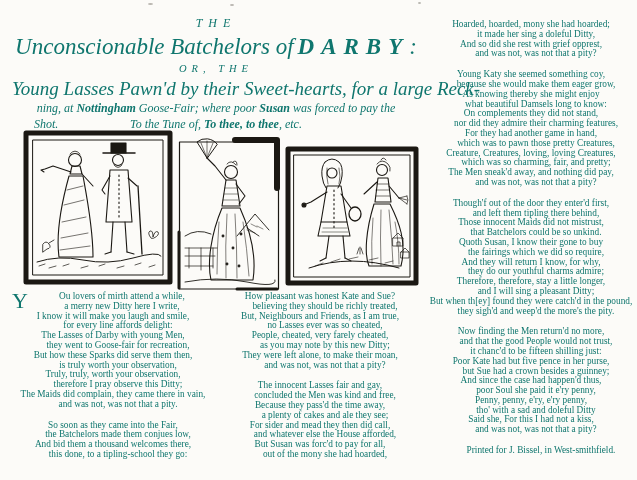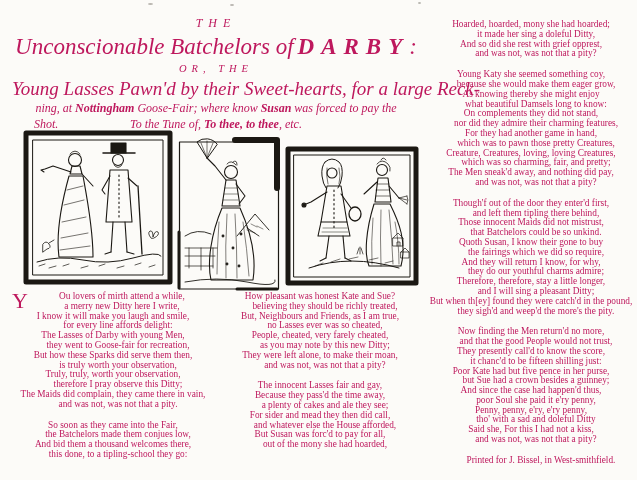--- a/index.html
+++ b/index.html
@@ -1,18 +1,18 @@
 <!DOCTYPE html>
 <html><head>
 <meta charset="utf-8">
 <style>
   html,body{margin:0;padding:0;background:#e8e6e2;}
   .sheet{
     position:relative;width:637px;height:480px;background:#fcfbf8;
-    font-family:"Liberation Serif", serif;color:#be185d;overflow:hidden;
+    font-family:"Liberation Serif", serif;color:#0f766e;overflow:hidden;
   }
   .speck{position:absolute;background:#b9b6b0;border-radius:50%;}
 
   
   .masthead{position:absolute;left:12px;top:16px;width:408px;text-align:center;}
   .line-the{font-style:italic;font-size:12px;letter-spacing:6px;margin-bottom:3px;}
   .main-title{font-style:italic;font-size:23px;font-weight:normal;margin:1px 0 3px 0;white-space:nowrap;}
   .darby{font-weight:bold;letter-spacing:7px;margin-left:4px;}
   .line-orthe{font-style:italic;font-size:10.5px;letter-spacing:5px;margin-bottom:4px;}
   .sub1{font-style:italic;font-size:19px;white-space:nowrap;margin-bottom:1px;}
@@ -49,21 +49,21 @@
 
   <div class="speck" style="left:148px;top:3px;width:5px;height:2px;"></div>
   <div class="speck" style="left:230px;top:4px;width:4px;height:2px;"></div>
   <div class="speck" style="left:418px;top:2px;width:3px;height:2px;"></div>
 
   <header class="masthead">
     <div class="line-the">THE</div>
     <h1 class="main-title"><span>Unconscionable Batchelors of</span><span class="darby">DARBY</span><span>:</span></h1>
     <div class="line-orthe">OR, THE</div>
     <div class="sub1">Young Lasses Pawn'd by their Sweet-hearts, for a large Reck-</div>
-    <div class="sub2"><span>ning, at </span><b>Nottingham</b><span> Goose-Fair; where know </span><b>Susan</b><span> was forced to pay the</span></div>
+    <div class="sub2"><span>ning, at </span><b>Nottingham</b><span> Goose-Fair; where poor </span><b>Susan</b><span> was forced to pay the</span></div>
     <div class="tuneline">
       <span class="shot">Shot.</span>
       <span class="tune-center"><span>To the Tune of, </span><b>To thee, to thee</b><span>, etc.</span></span>
     </div>
   </header>
 
   <div class="cuts">
 
     <figure class="cut cut-1">
       <svg width="150" height="155" viewBox="0 0 150 155">
@@ -205,20 +205,21 @@
         <div class="verse-line indent">believing they should be richly treated,</div>
         <div class="verse-line">But, Neighbours and Friends, as I am true,</div>
         <div class="verse-line indent">no Lasses ever was so cheated,</div>
         <div class="verse-line">People, cheated, very farely cheated,</div>
         <div class="verse-line indent">as you may note by this new Ditty;</div>
         <div class="verse-line">They were left alone, to make their moan,</div>
         <div class="verse-line indent">and was not, was not that a pity?</div>
       </div>
     <div class="stanza">
         <div class="verse-line">The innocent Lasses fair and gay,</div>
+        <div class="verse-line indent">concluded the Men was kind and free,</div>
         <div class="verse-line">Because they pass'd the time away,</div>
         <div class="verse-line indent">a plenty of cakes and ale they see;</div>
         <div class="verse-line">For sider and mead they then did call,</div>
         <div class="verse-line indent">and whatever else the House afforded,</div>
         <div class="verse-line">But Susan was forc'd to pay for all,</div>
         <div class="verse-line indent">out of the mony she had hoarded,</div>
       </div>
   </div>
 
   <div class="col col-right">
@@ -252,21 +253,20 @@
         <div class="verse-line">And they will return I know, for why,</div>
         <div class="verse-line indent">they do our youthful charms admire;</div>
         <div class="verse-line">Therefore, therefore, stay a little longer,</div>
         <div class="verse-line indent">and I will sing a pleasant Ditty;</div>
         <div class="verse-line">But when th[ey] found they were catch'd in the pound,</div>
         <div class="verse-line indent">they sigh'd and weep'd the more's the pity.</div>
       </div>
     <div class="stanza">
         <div class="verse-line">Now finding the Men return'd no more,</div>
         <div class="verse-line indent">and that the good People would not trust,</div>
-        <div class="verse-line">They presently call'd to know the score,</div>
         <div class="verse-line indent">it chanc'd to be fifteen shilling just:</div>
         <div class="verse-line">Poor Kate had but five pence in her purse,</div>
         <div class="verse-line indent">but Sue had a crown besides a guinney;</div>
         <div class="verse-line">And since the case had happen'd thus,</div>
         <div class="verse-line indent">poor Soul she paid it e'ry penny,</div>
         <div class="verse-line">Penny, penny, e'ry, e'ry penny,</div>
         <div class="verse-line indent">tho' with a sad and doleful Ditty</div>
         <div class="verse-line">Said she, For this I had not a kiss,</div>
         <div class="verse-line indent">and was not, was not that a pity?</div>
       </div>

